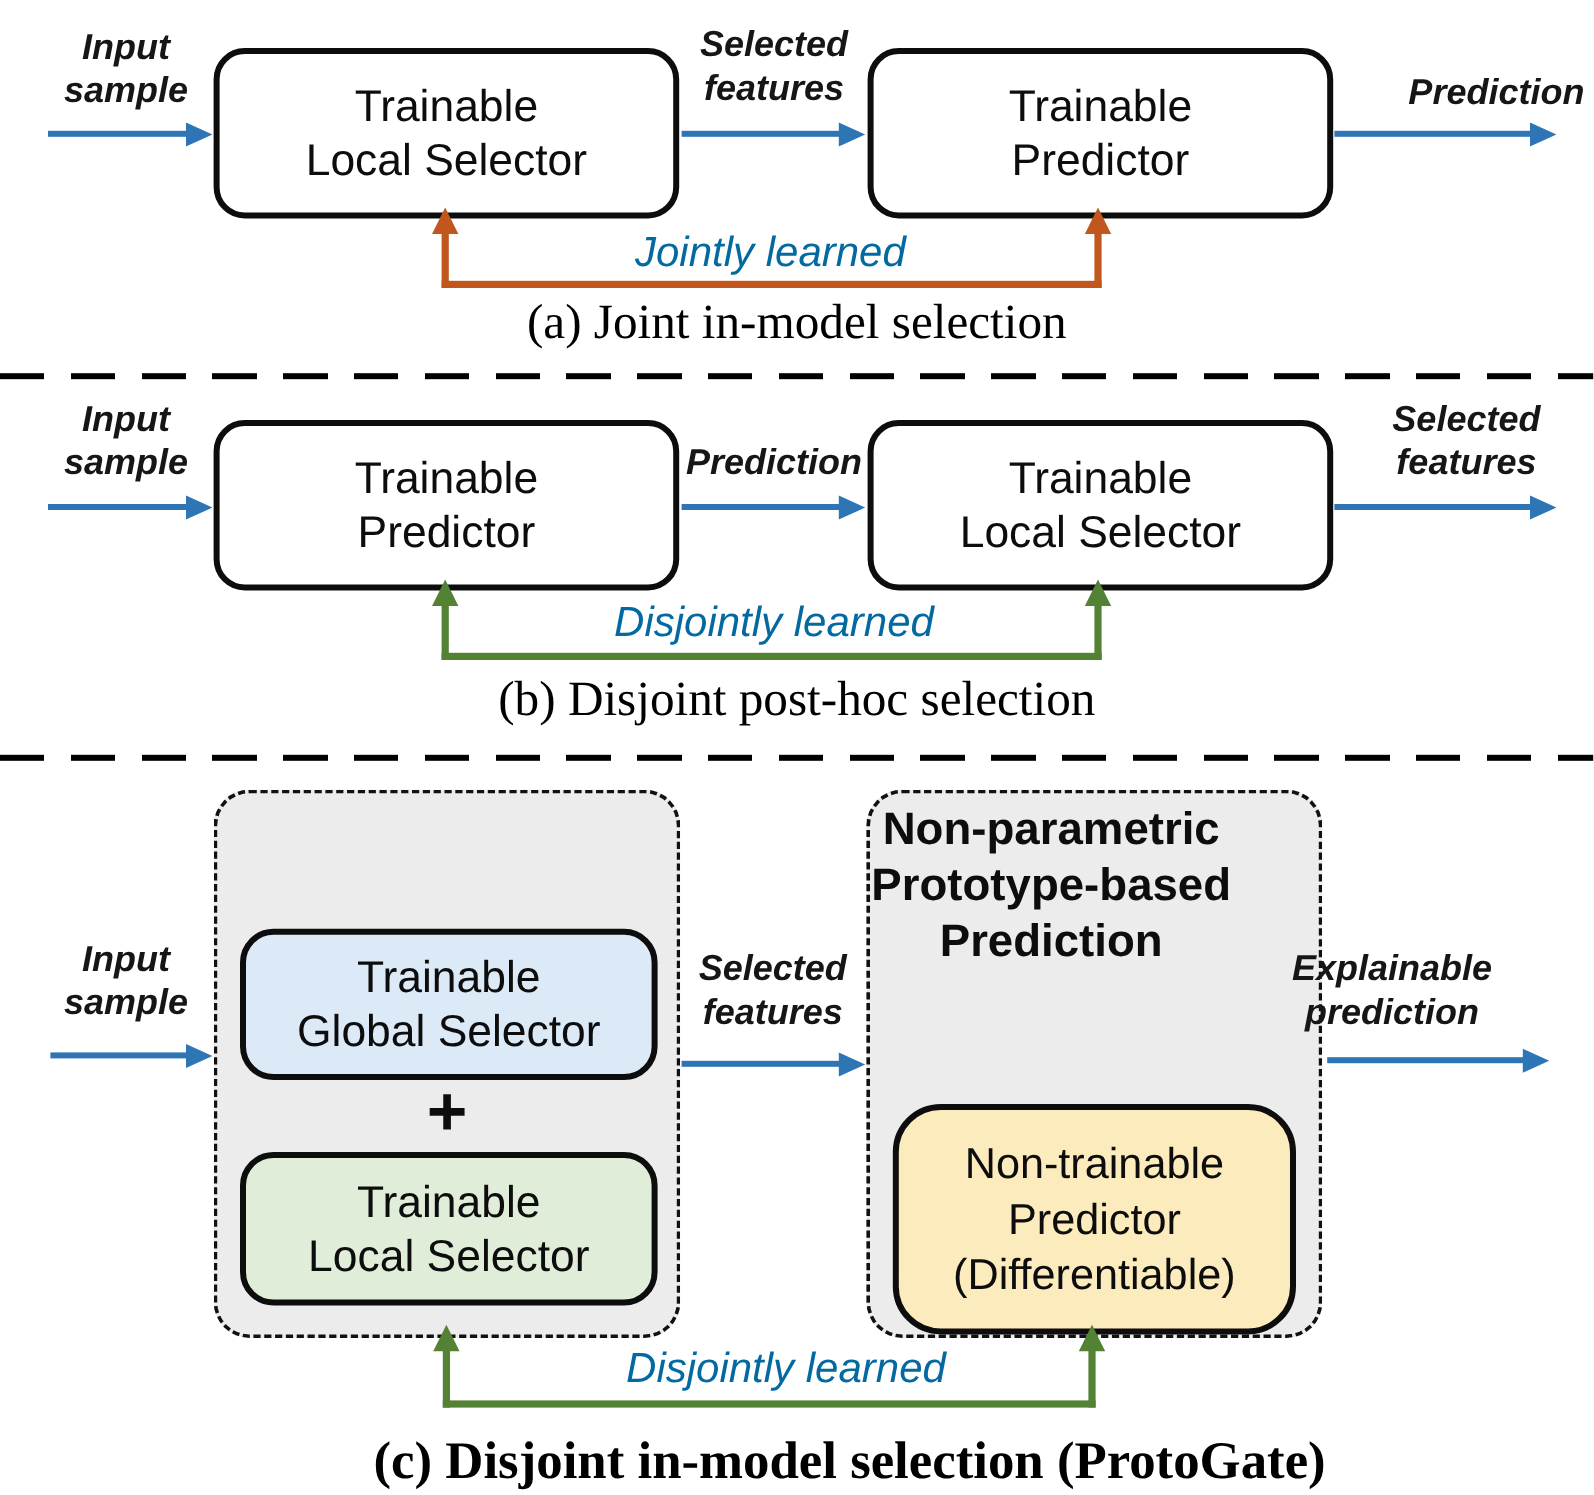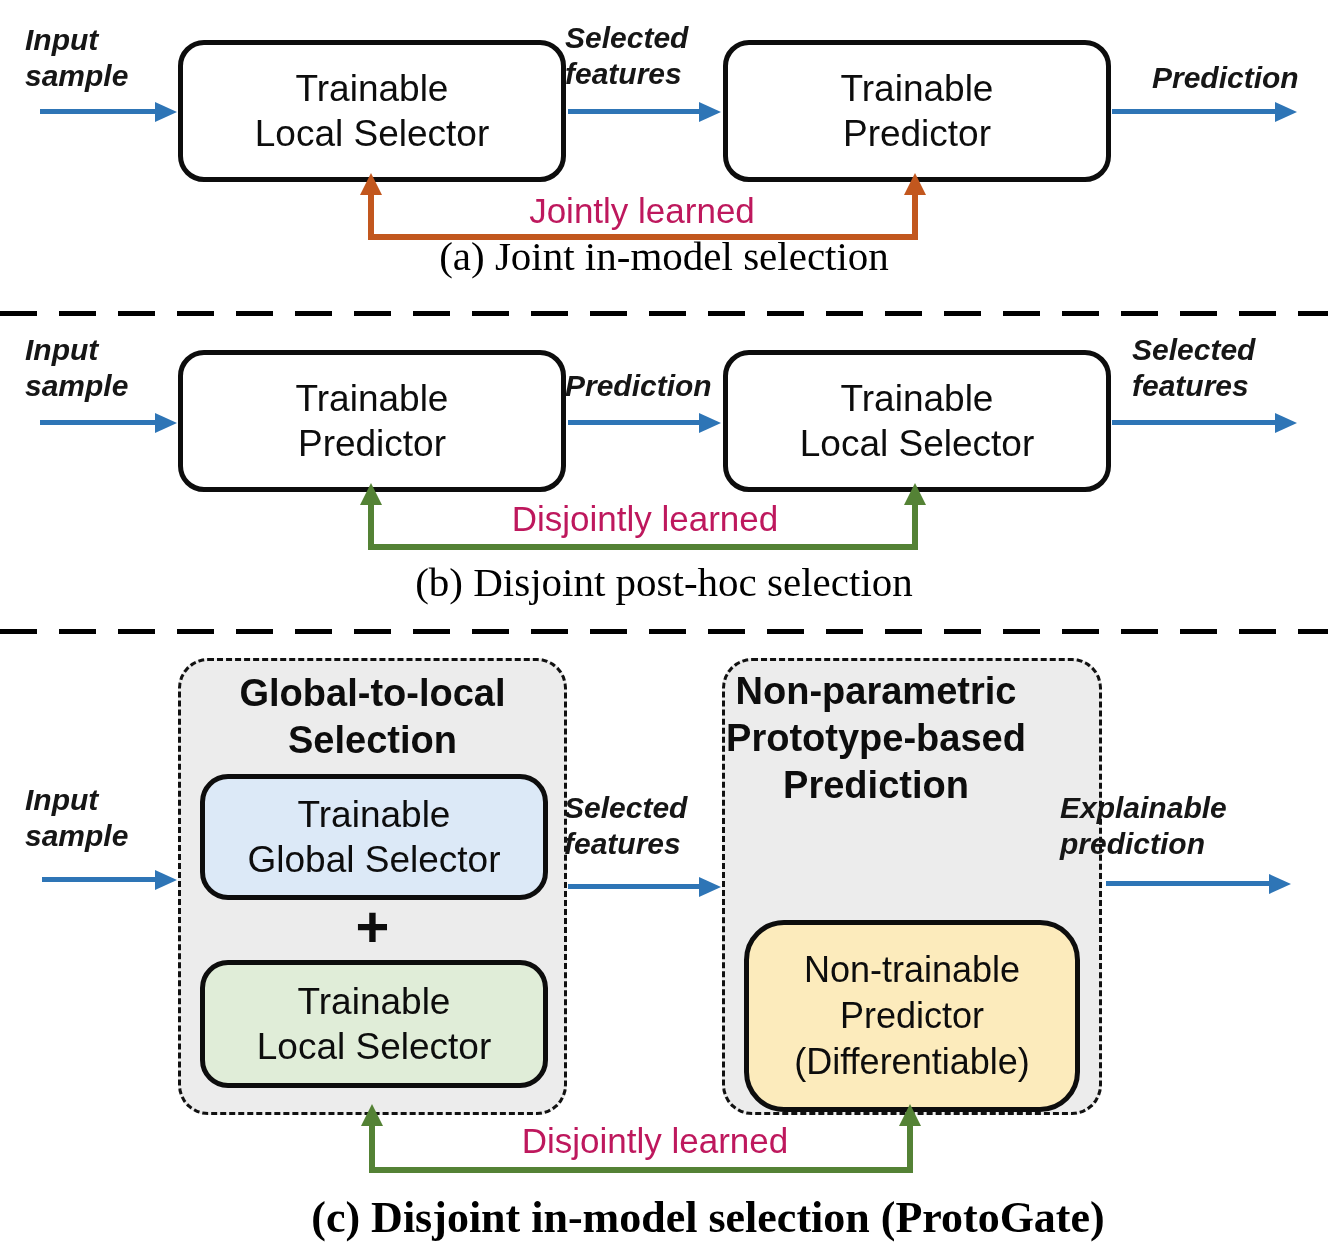--- a/index.html
+++ b/index.html
@@ -11,40 +11,41 @@
     color:#0d0d0d;
     overflow:hidden;
   }
   
   .io-label{
     position:absolute;
     font-style:italic;
     font-weight:600;
     font-size:30px;
     line-height:36px;
-    text-align:left;
+    text-align:center;
     white-space:pre-line;
     color:#161616;
   }
   .box{
     position:absolute;
     box-sizing:border-box;
     background:#ffffff;
     border:5px solid var(--boxborder);
     border-radius:26px;
     display:flex;align-items:center;justify-content:center;
     text-align:center;
     font-size:37px;line-height:45px;
     white-space:pre-line;
   }
   .loop-label{
     position:absolute;
     font-size:35px;line-height:38px;
     text-align:center;
-    color:#be185d;
+    color:#0369a1;
+    font-style:italic;
   }
   .caption{
     position:absolute;left:0;width:1328px;
     font-family:"Liberation Serif",serif;
     font-size:41px;line-height:48px;
     text-align:center;
     color:#000;
   }
   .caption.bold{font-weight:700;font-size:44px;}
   
@@ -120,21 +121,21 @@
 
   <div class="box" style="left:723px;top:40px;width:388px;height:142px;">Trainable
 Predictor</div>
 
   <div class="io-label" style="left:1152px;top:60px;width:190px;">Prediction</div>
   <div class="hline" style="left:1112px;top:109px;width:164px;"></div>
 
   <div class="uloop orange" style="left:368px;top:193px;width:550px;height:47px;"></div>
   <div class="loop-label" style="left:492px;top:192px;width:300px;">Jointly learned</div>
 
-  <div class="caption" style="top:232px;">(a) Joint in-model selection</div>
+  <div class="caption" style="top:244px;">(a) Joint in-model selection</div>
 
   <div class="sep" style="top:311px;"></div>
 
   <div class="io-label" style="left:25px;top:332px;width:160px;">Input
 sample</div>
   <div class="hline" style="left:40px;top:420px;width:116px;"></div>
 
   <div class="box" style="left:178px;top:350px;width:388px;height:142px;">Trainable
 Predictor</div>
 
@@ -149,22 +150,20 @@
   <div class="hline" style="left:1112px;top:420px;width:164px;"></div>
 
   <div class="uloop green" style="left:368px;top:503px;width:550px;height:47px;"></div>
   <div class="loop-label" style="left:470px;top:500px;width:350px;">Disjointly learned</div>
 
   <div class="caption" style="top:558px;">(b) Disjoint post-hoc selection</div>
 
   <div class="sep" style="top:629px;"></div>
 
   <div class="group" style="left:178px;top:658px;width:389px;height:457px;"></div>
-  <div class="group-title" style="left:178px;top:670px;width:389px;">Global-to-local
-Selection</div>
 
   <div class="box blue" style="left:200px;top:774px;width:348px;height:126px;">Trainable
 Global Selector</div>
 
   <div class="plus" style="left:178px;top:898px;width:389px;">+</div>
 
   <div class="box green" style="left:200px;top:960px;width:348px;height:128px;">Trainable
 Local Selector</div>
 
   <div class="group" style="left:722px;top:658px;width:380px;height:457px;"></div>

